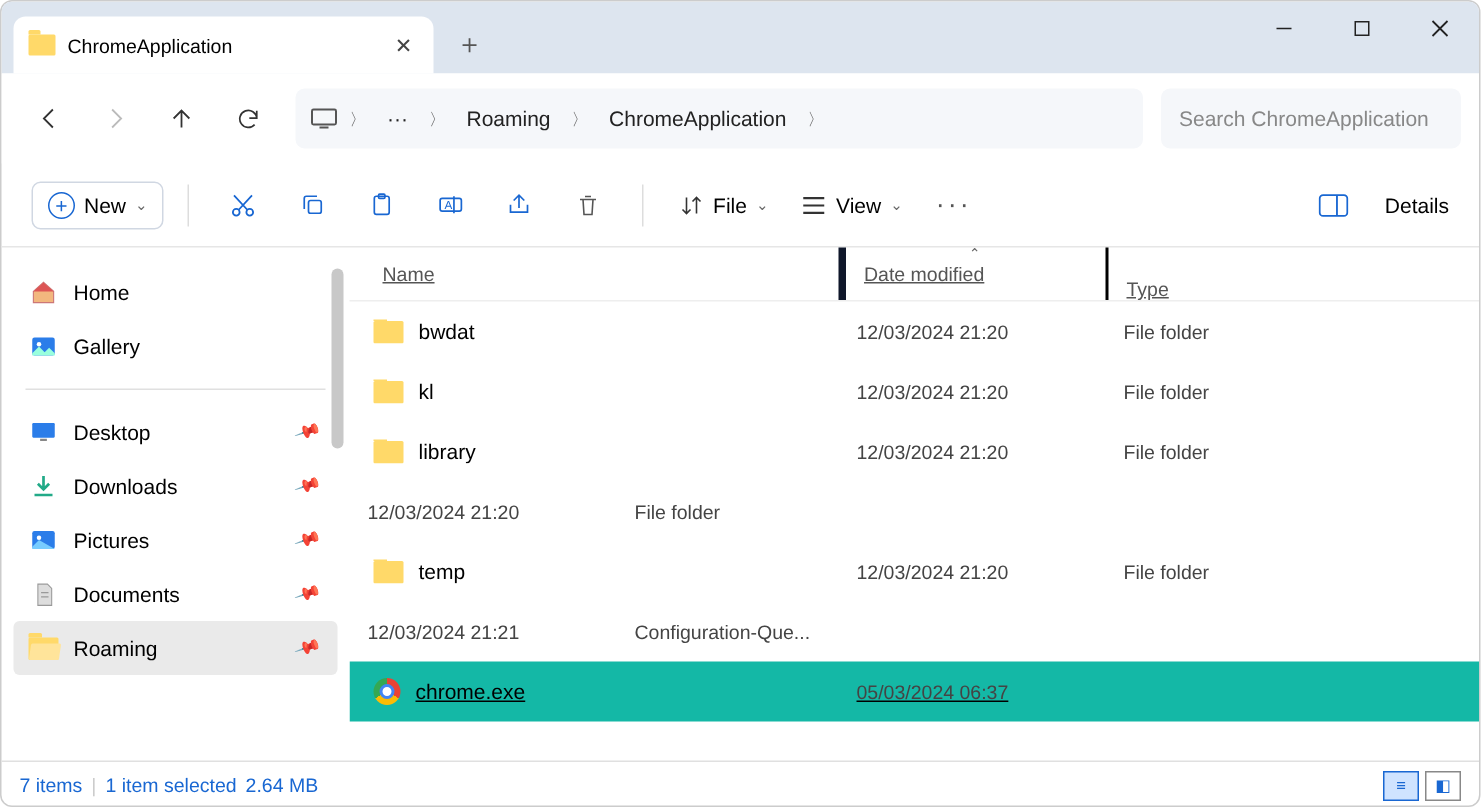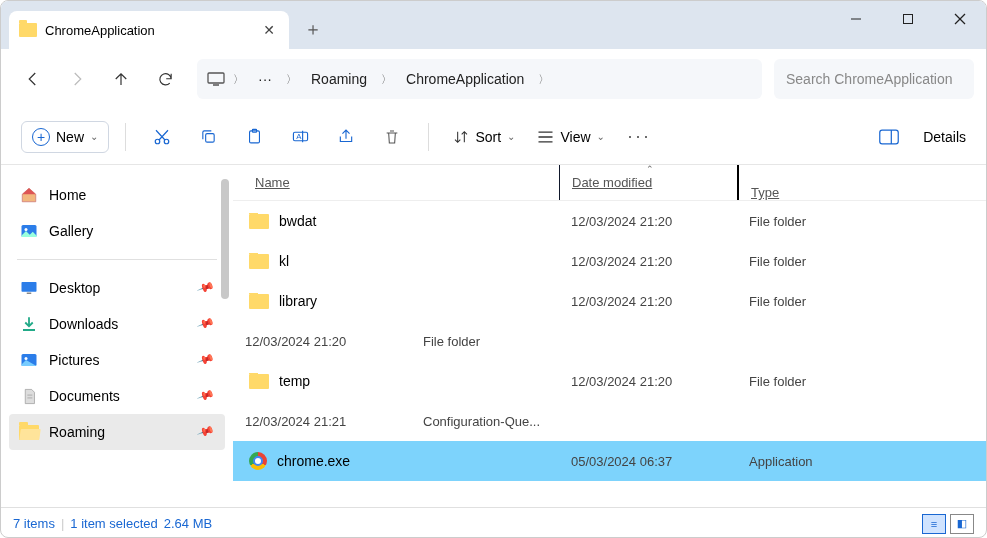--- a/index.html
+++ b/index.html
@@ -41,27 +41,27 @@
 .side-scroll { position: absolute; right: 4px; top: 14px; width: 8px; height: 120px; background: #c8c8c8; border-radius: 4px; }
 .side-item { display: flex; align-items: center; gap: 10px; padding: 8px 10px; border-radius: 4px; cursor: pointer; font-size: 14px; position: relative; }
 .side-item.sel { background: #eaeaea; }
 .side-sep { height: 1px; background: #e0e0e0; margin: 10px 8px; }
 .pin { position: absolute; right: 12px; color: #bbb; font-size: 12px; transform: rotate(25deg); }
 
 .filepane { flex: 1; display: flex; flex-direction: column; }
 .cols { display: flex; border-bottom: 1px solid #eee; height: 36px; align-items: center; font-size: 13px; color: #555; }
 .col { padding: 0 12px; cursor: pointer; display: flex; align-items: center; gap: 6px; text-decoration: underline; }
 .col.name { flex: 0 0 326px; padding-left: 22px; }
-.col.date { flex: 0 0 178px; border-left: 1px solid #0f172a; height: 100%; display: flex; align-items: center; }
+.col.date { flex: 0 0 178px; border-left: 5px solid #0f172a; height: 100%; display: flex; align-items: center; }
 .col.type { flex: 1; border-left: 2px solid #000000; height: 100%; display: flex; align-items: flex-end; }
 .sort-ind { position: absolute; left: 413px; top: -1px; font-size: 9px; color: #666; }
 
 .rows { flex: 1; overflow: hidden; position: relative; }
 .row { display: flex; align-items: center; height: 40px; font-size: 14px; cursor: pointer; }
-.row.sel { background: #7dd3fc; }
+.row.sel { background: #14b8a6; text-decoration: underline; }
 .cell { padding: 0 12px; overflow: hidden; white-space: nowrap; text-overflow: ellipsis; }
 .cell.name { flex: 0 0 326px; display: flex; align-items: center; gap: 10px; padding-left: 16px; }
 .cell.date { flex: 0 0 178px; color: #444; font-size: 13px; }
 .cell.type { flex: 1; color: #444; font-size: 13px; }
 
 
 .ic { width: 20px; height: 20px; flex-shrink: 0; display: inline-flex; align-items: center; justify-content: center; }
 .folder-ic { width: 20px; height: 15px; background: #ffd969; border-radius: 1px; position: relative; }
 .folder-ic::before { content: ''; position: absolute; top: -3px; left: 0; width: 9px; height: 3px; background: #ffd969; border-radius: 1px 1px 0 0; }
 .folder-ic.open::after { content: ''; position: absolute; bottom: 0; left: 1px; right: -1px; height: 11px; background: #ffe49a; border-radius: 1px; transform: skewX(-8deg); }
@@ -185,21 +185,21 @@
   <div class="toolbtn g">
       <svg width="16" height="18" viewBox="0 0 24 24">
         <path d="M4 6h16M9 3h6M7 6l1 15h8l1-15" fill="none" stroke="#555" stroke-width="1.6"></path>
       </svg>
     </div>
   <div class="sep"></div>
   <div class="labelbtn">
     <svg width="16" height="16" viewBox="0 0 24 24">
         <path d="M7 4v16m-4-4l4 4 4-4M17 20V4m4 4l-4-4-4 4" fill="none" stroke="#333" stroke-width="1.6"></path>
       </svg>
-    <span>Sort</span>
+    <span>File</span>
     <span style="font-size:10px;color:#666">⌄</span>
   </div>
   <div class="labelbtn">
     <svg width="17" height="14" viewBox="0 0 24 20">
         <line x1="2" y1="3" x2="22" y2="3" stroke="#333" stroke-width="2"></line>
         <line x1="2" y1="10" x2="22" y2="10" stroke="#333" stroke-width="2"></line>
         <line x1="2" y1="17" x2="22" y2="17" stroke="#333" stroke-width="2"></line>
       </svg>
     <span>View</span>
     <span style="font-size:10px;color:#666">⌄</span>
@@ -340,21 +340,20 @@
         <div class="row">
           <div class="cell date">12/03/2024 21:21</div>
           <div class="cell type">Configuration-Que...</div>
         </div>
         <div class="row sel">
           <div class="cell name">
             <span class="chrome-ic"></span>
             <span>chrome.exe</span>
           </div>
           <div class="cell date">05/03/2024 06:37</div>
-          <div class="cell type">Application</div>
         </div>
       </div>
   </div>
 </div>
 
 <div class="status">
   <span>7 items</span>
   <span class="vsep">|</span>
   <span>1 item selected</span>
   <span>2.64 MB</span>

